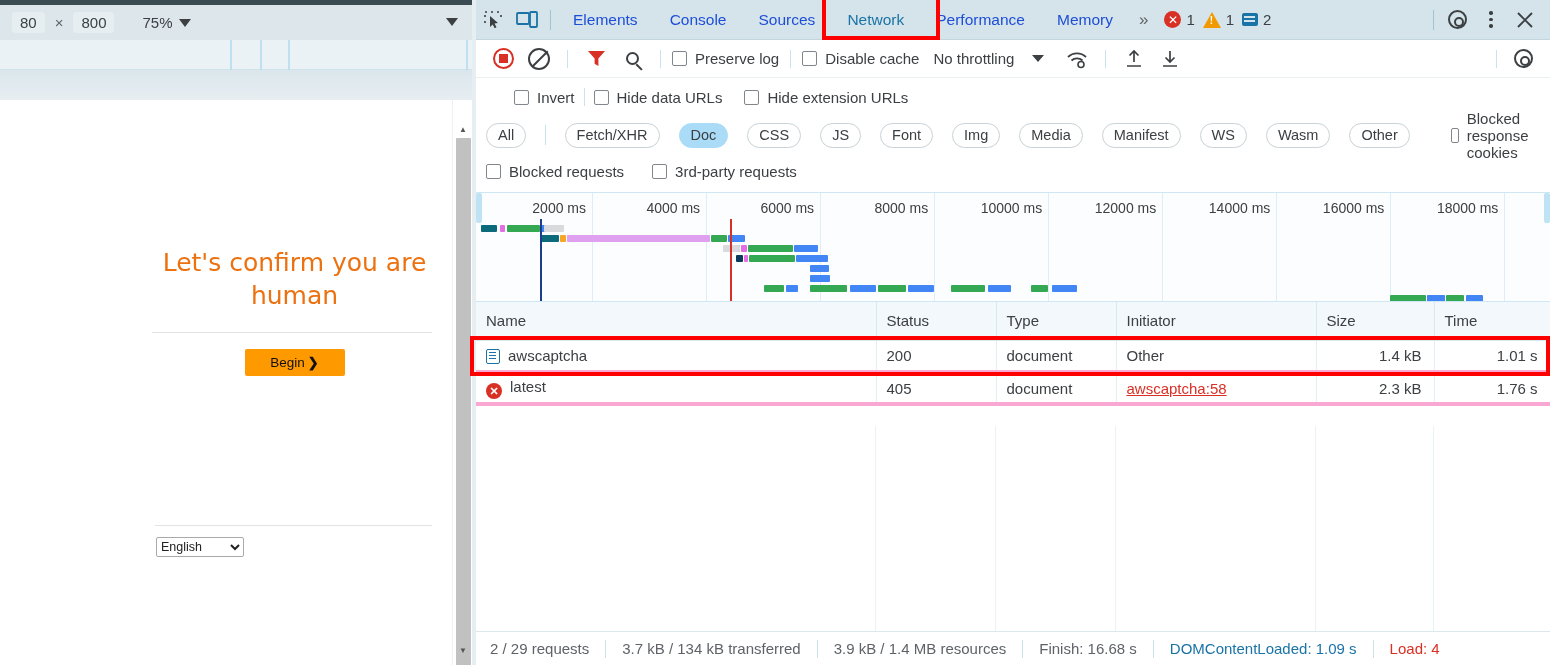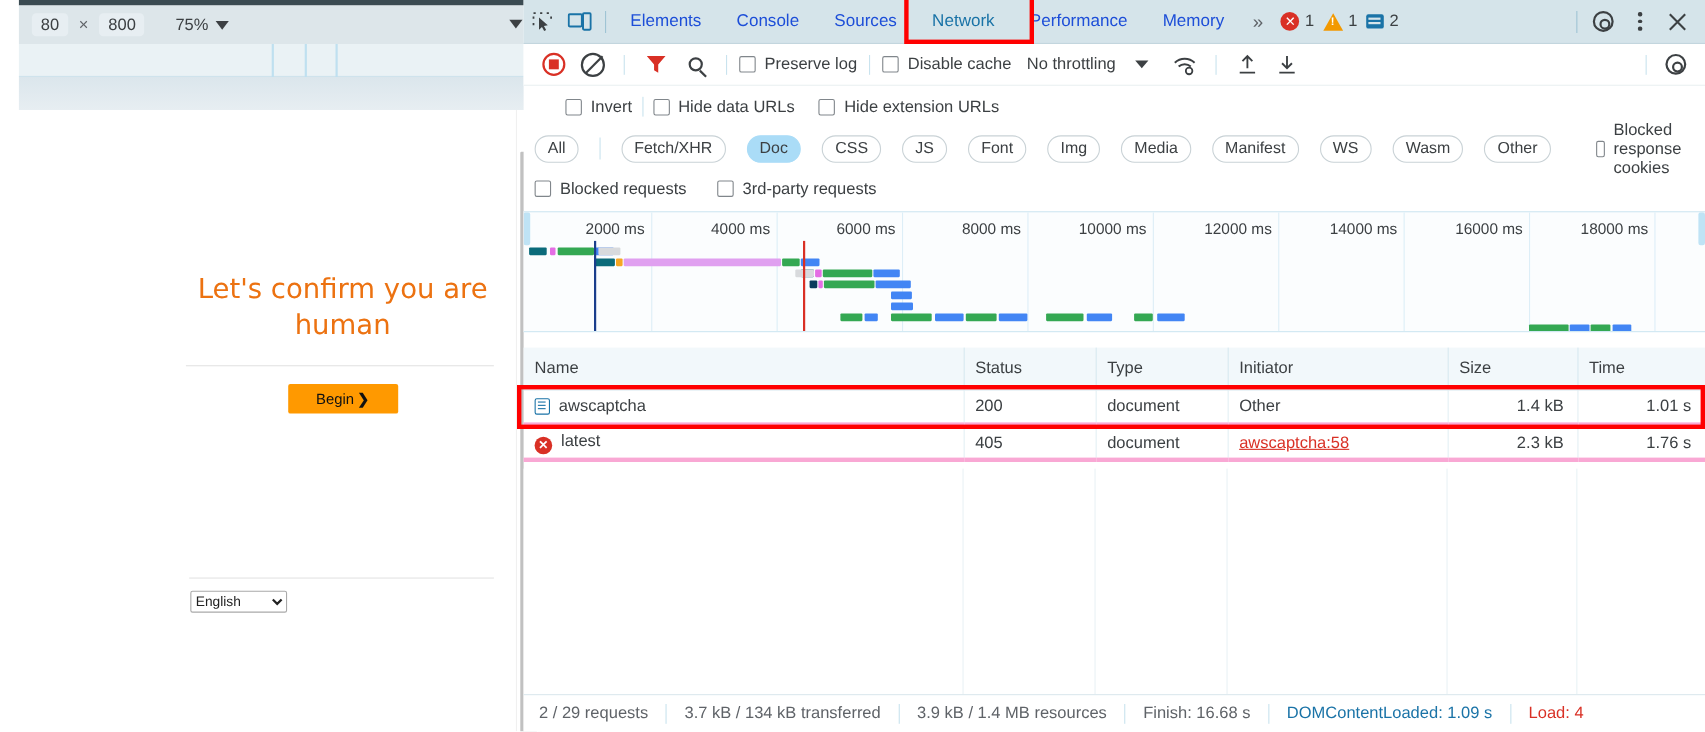--- a/index.html
+++ b/index.html
@@ -6,21 +6,21 @@
   html, body {
     width: 1550px; height: 665px;
     font-family: "Liberation Sans", sans-serif;
     overflow: hidden;
     background: #ffffff;
   }
   #root { position: relative; width: 1550px; height: 665px; }
 
   
   #left-panel {
-    position: absolute; left: 17px; top: 0; width: 476px; height: 665px;
+    position: absolute; left: 0; top: 0; width: 476px; height: 665px;
     background: #ffffff; overflow: hidden;
   }
   #device-topbar {
     position: absolute; left: 0; top: 0; width: 476px; height: 5px;
     background: #3b4b52;
   }
   #device-toolbar {
     position: absolute; left: 0; top: 5px; width: 476px; height: 35px;
     background: #dde6ea; display: flex; align-items: center;
     font-size: 15px; color: #3c4043;
@@ -220,21 +220,21 @@
     display: flex; align-items: center; font-size: 14.5px; color: #3c4043;
     background: #fff; cursor: pointer;
   }
   .chip.selected { background: #aadcf7; border-color: #aadcf7; }
   .chip-sep { width: 1px; height: 20px; background: #c9e3ee; }
 
   #dt-chiprow2 { height: 34px; display: flex; align-items: center; padding: 0 10px; gap: 28px; }
 
   
   #timeline {
-    position: relative; height: 110px; margin: 4px 0 14px 0; background: #fbfdfe;
+    position: relative; height: 110px; margin: 4px 0 0 0; background: #fbfdfe;
     border-top: 1px solid #cfe7f2; border-bottom: 1px solid #cfe7f2; overflow: hidden;
   }
   .tl-grid { position: absolute; top: 0; width: 1px; height: 110px; background: #ddeef7; }
   .tl-label {
     position: absolute; top: 7px; font-size: 14px; color: #3c4043; transform: translateX(-100%);
     padding-right: 6px; white-space: nowrap;
   }
   .wf-bar { position: absolute; height: 7px; border-radius: 1px; }
   .tl-marker { position: absolute; top: 26px; width: 2px; height: 84px; }
   #tl-left-handle {

